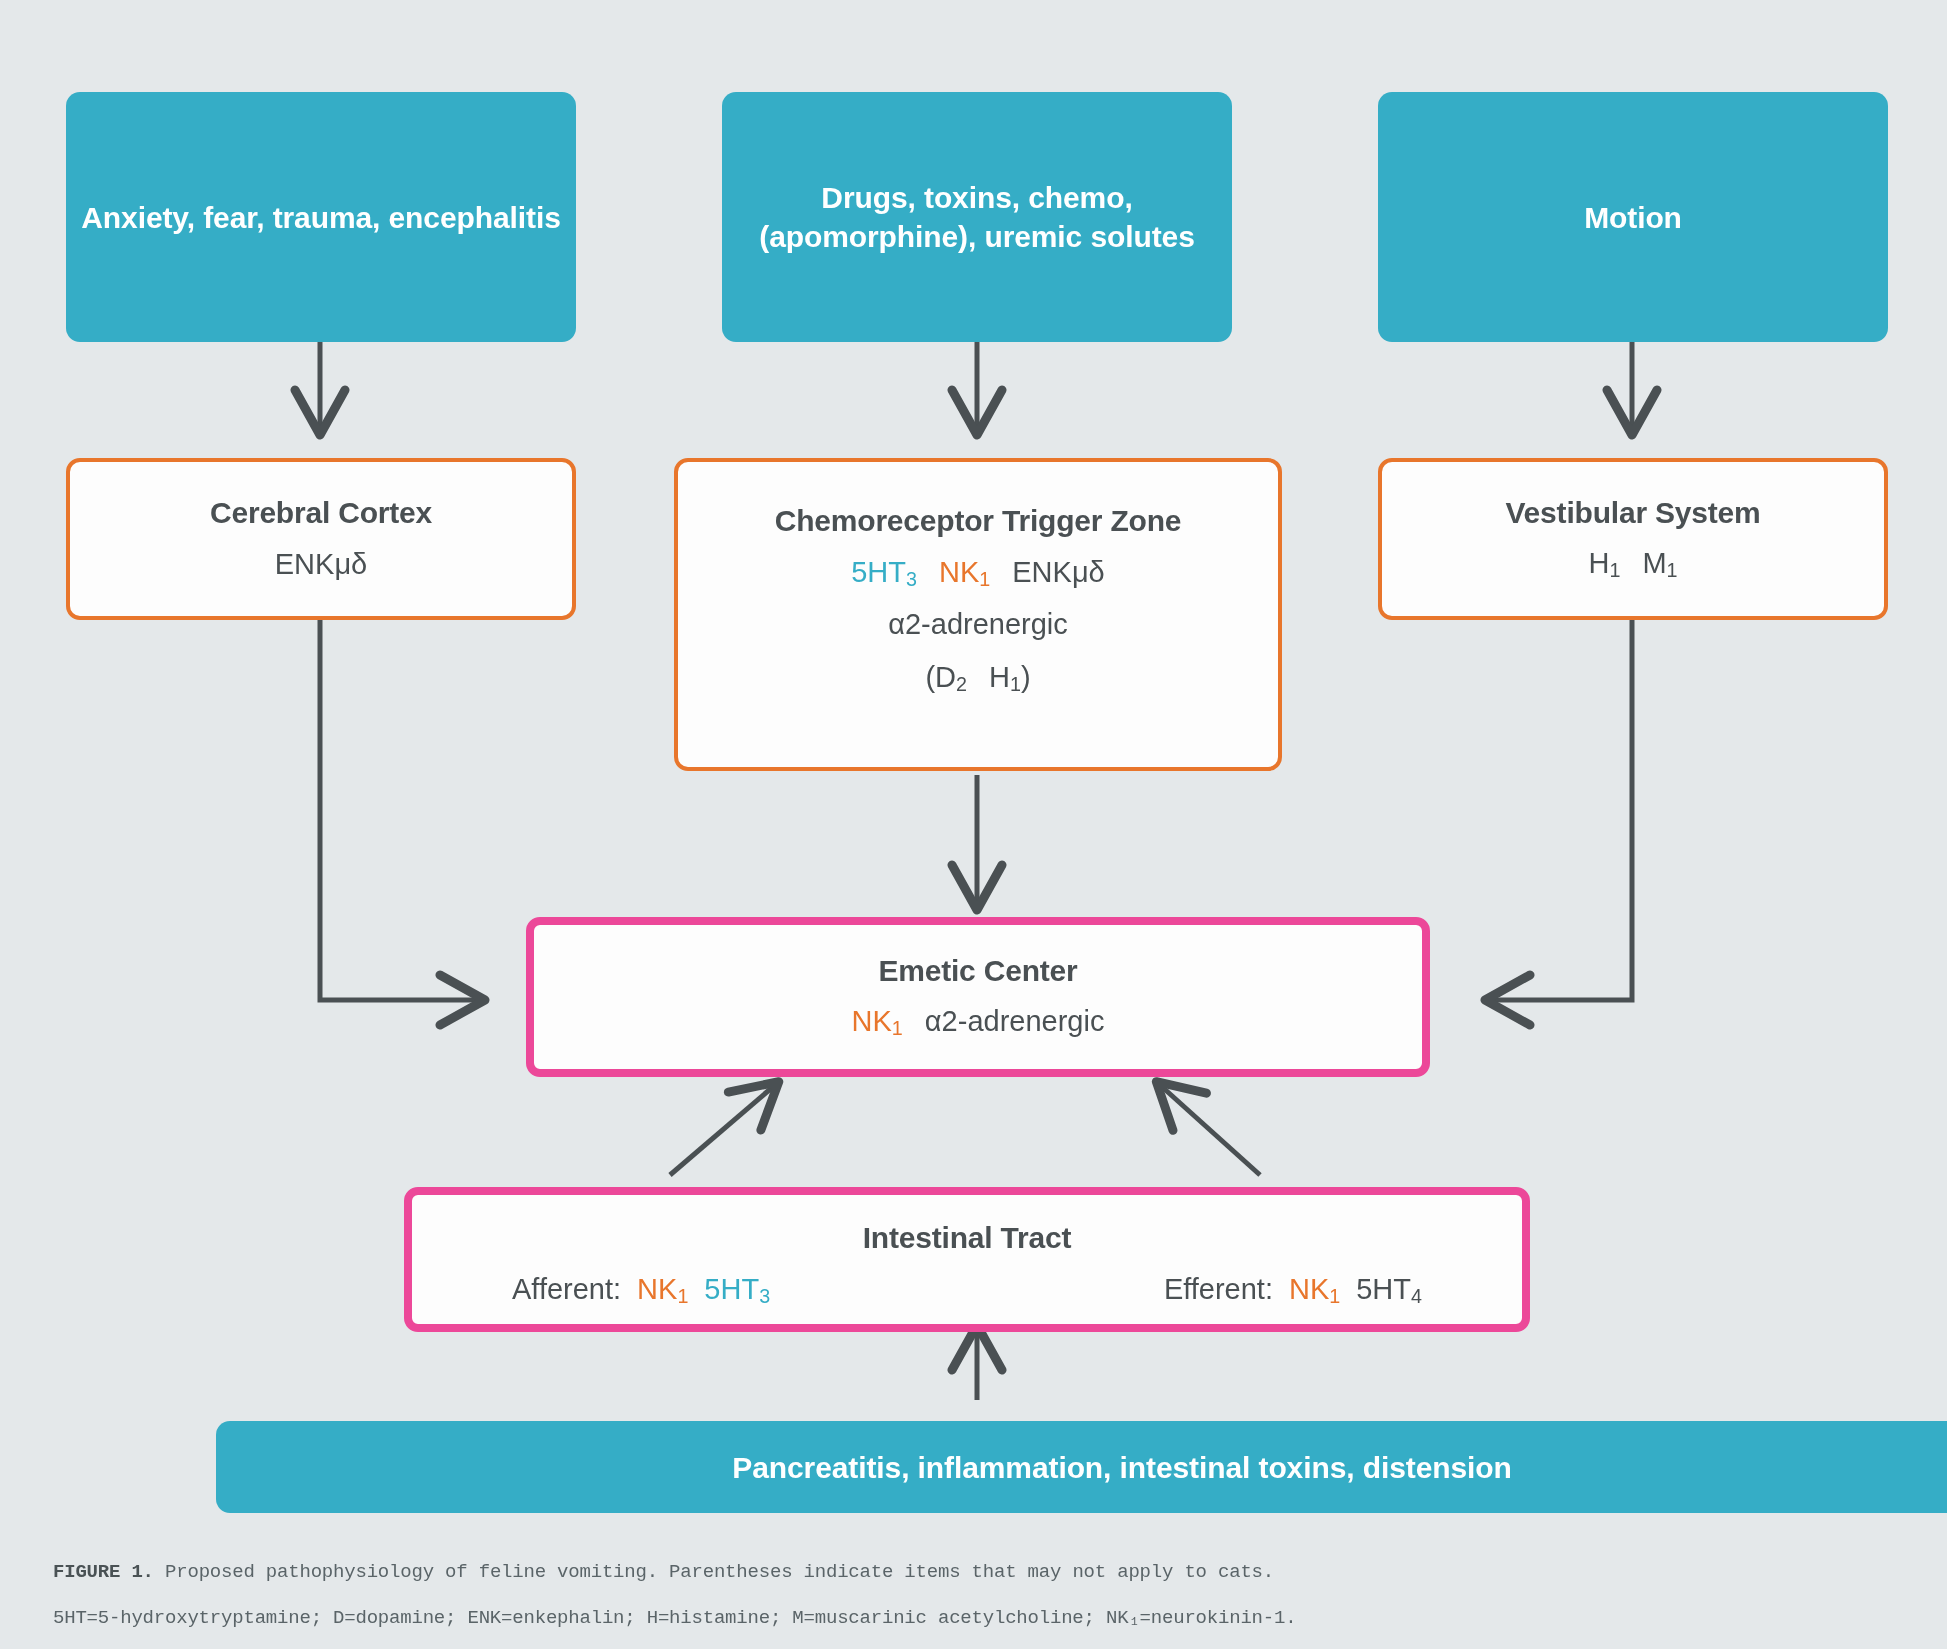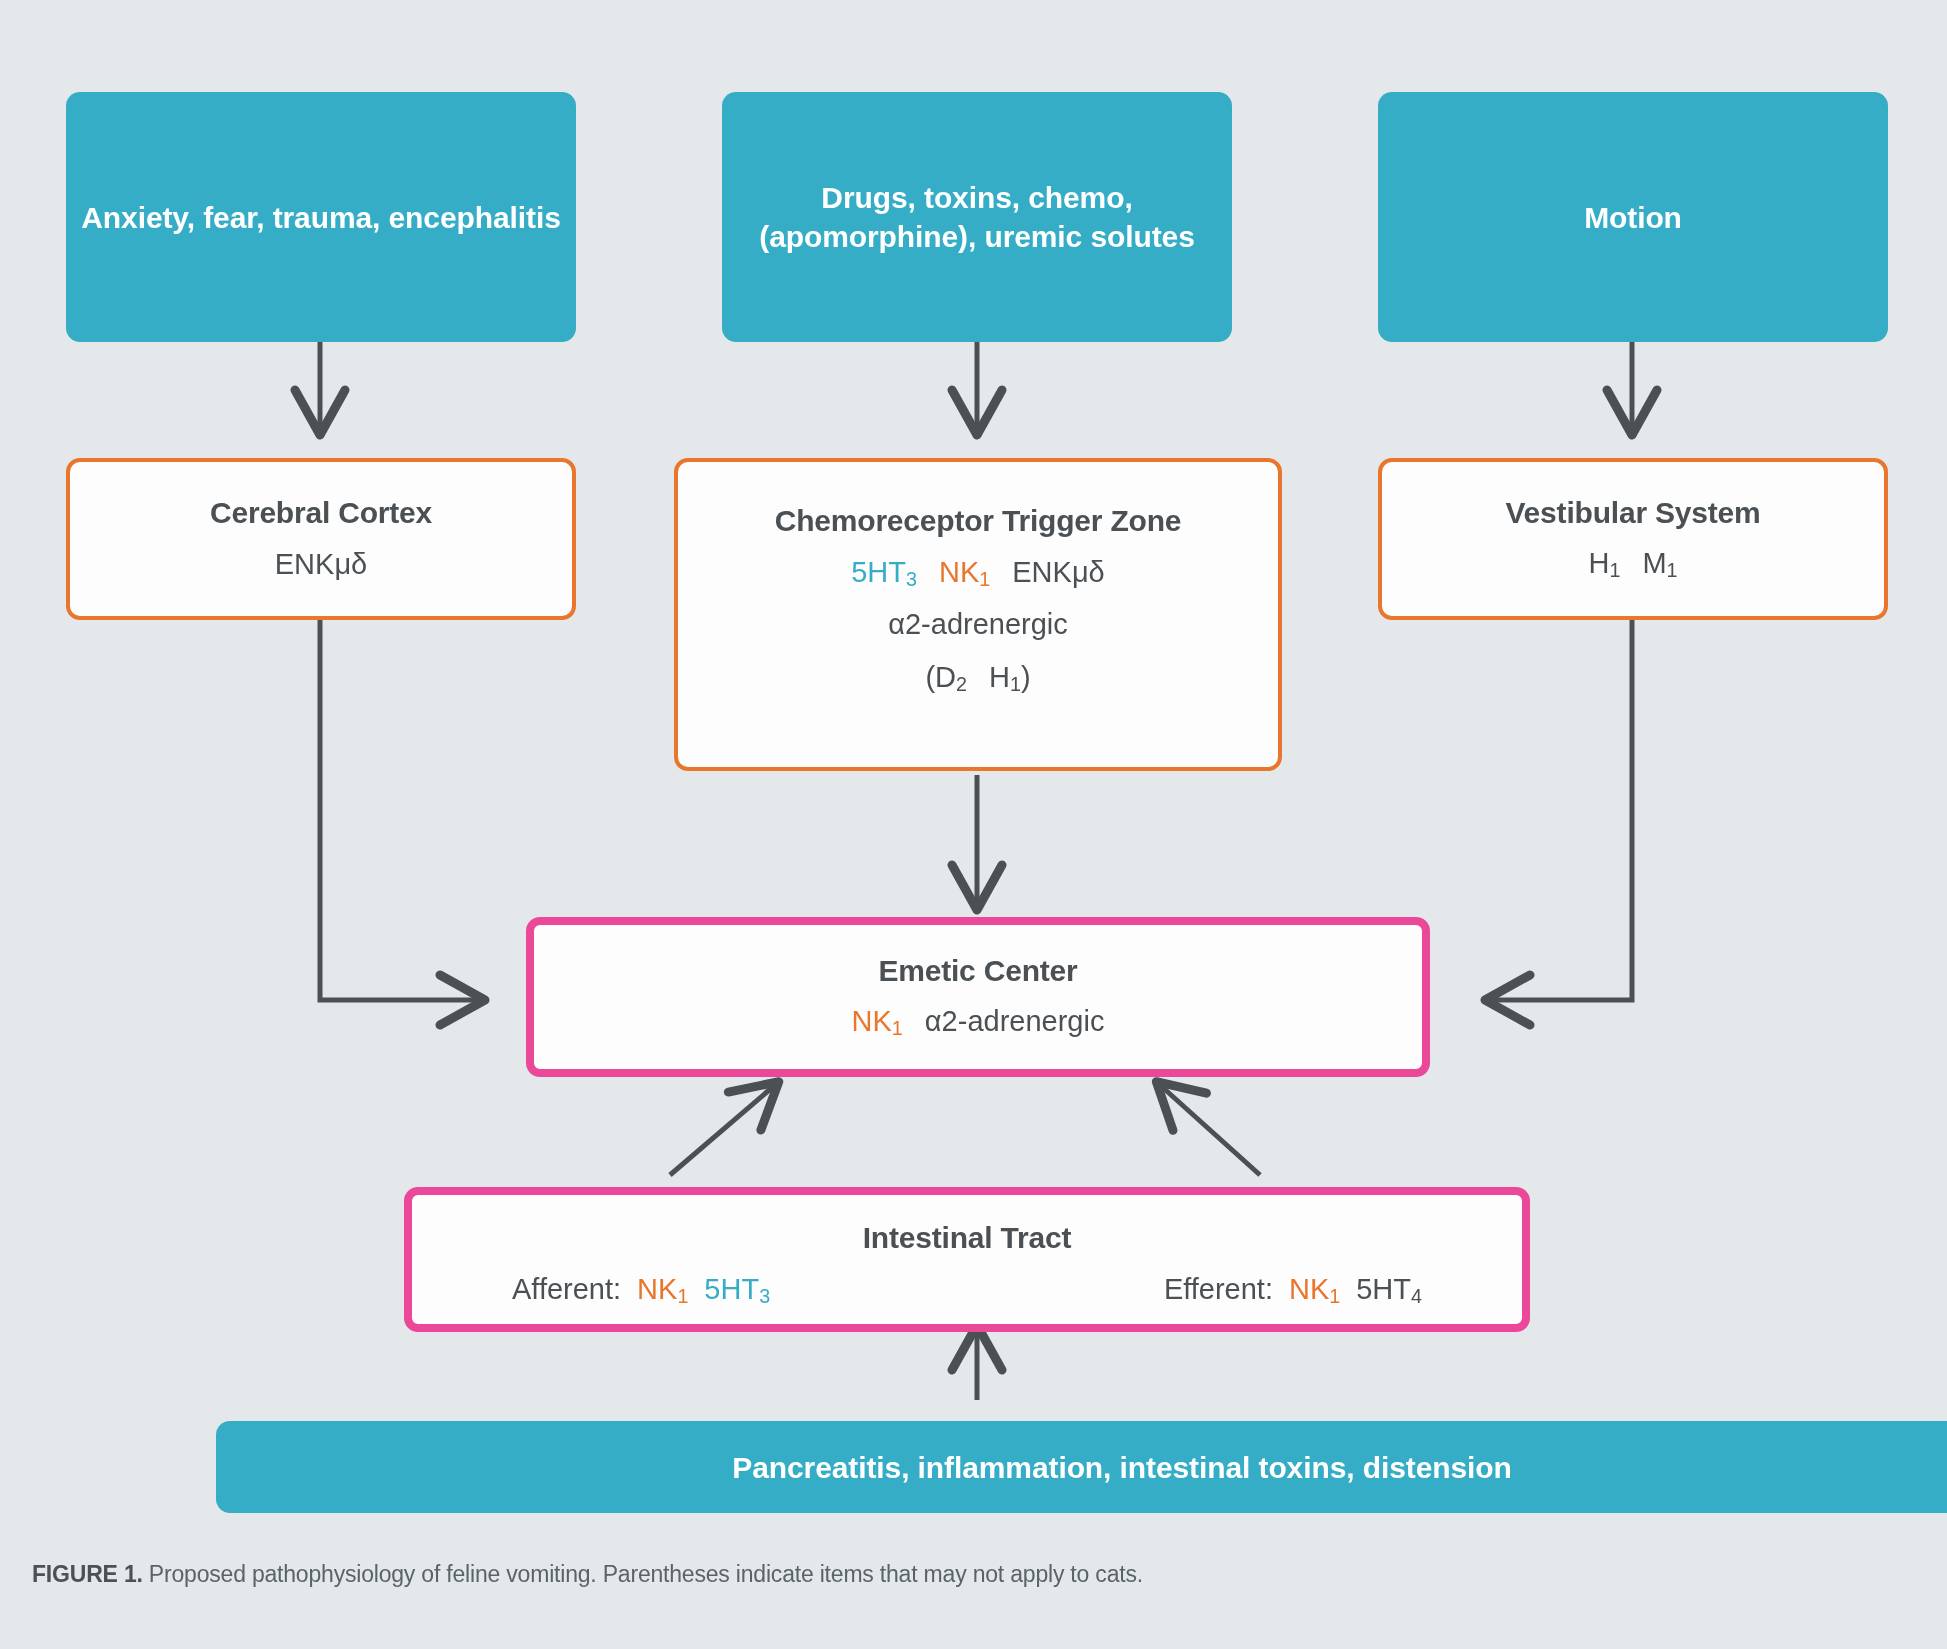--- a/index.html
+++ b/index.html
@@ -20,26 +20,26 @@
   .caption-area {
     position: absolute;
     left: 0;
     top: 1515px;
     width: 1947px;
     height: 134px;
     background: #e4e8ea;
   }
   .caption-line {
     position: absolute;
-    left: 32px;
-    font-size: 23px;
+    left: 53px;
+    font-size: 19px;
     color: #5a6468;
     letter-spacing: -0.2px;
     white-space: nowrap;
-    font-family: Liberation Sans, sans-serif;
+    font-family: Liberation Mono, monospace;
   }
   .caption-line.l1 { top: 46px; }
   .caption-line.l2 { top: 92px; }
   .caption-line b { font-weight: bold; color: #4a5255; }
 
   
   .node {
     position: absolute;
     box-sizing: border-box;
     display: flex;
@@ -180,15 +180,16 @@
       </div>
     </div>
   </div>
 
   <div class="node teal" style="left:216px; top:1405px; width:1812px; height:92px;margin-top:16px;">
     <div class="title">Pancreatitis, inflammation, intestinal toxins, distension</div>
   </div>
 
   <div class="caption-area">
     <div class="caption-line l1"><b>FIGURE 1.</b><span> Proposed pathophysiology of feline vomiting. Parentheses indicate items that may not apply to cats.</span></div>
+    <div class="caption-line l2">5HT=5-hydroxytryptamine; D=dopamine; ENK=enkephalin; H=histamine; M=muscarinic acetylcholine; NK₁=neurokinin-1.</div>
   </div>
 
 </div>
 
 </body></html>

